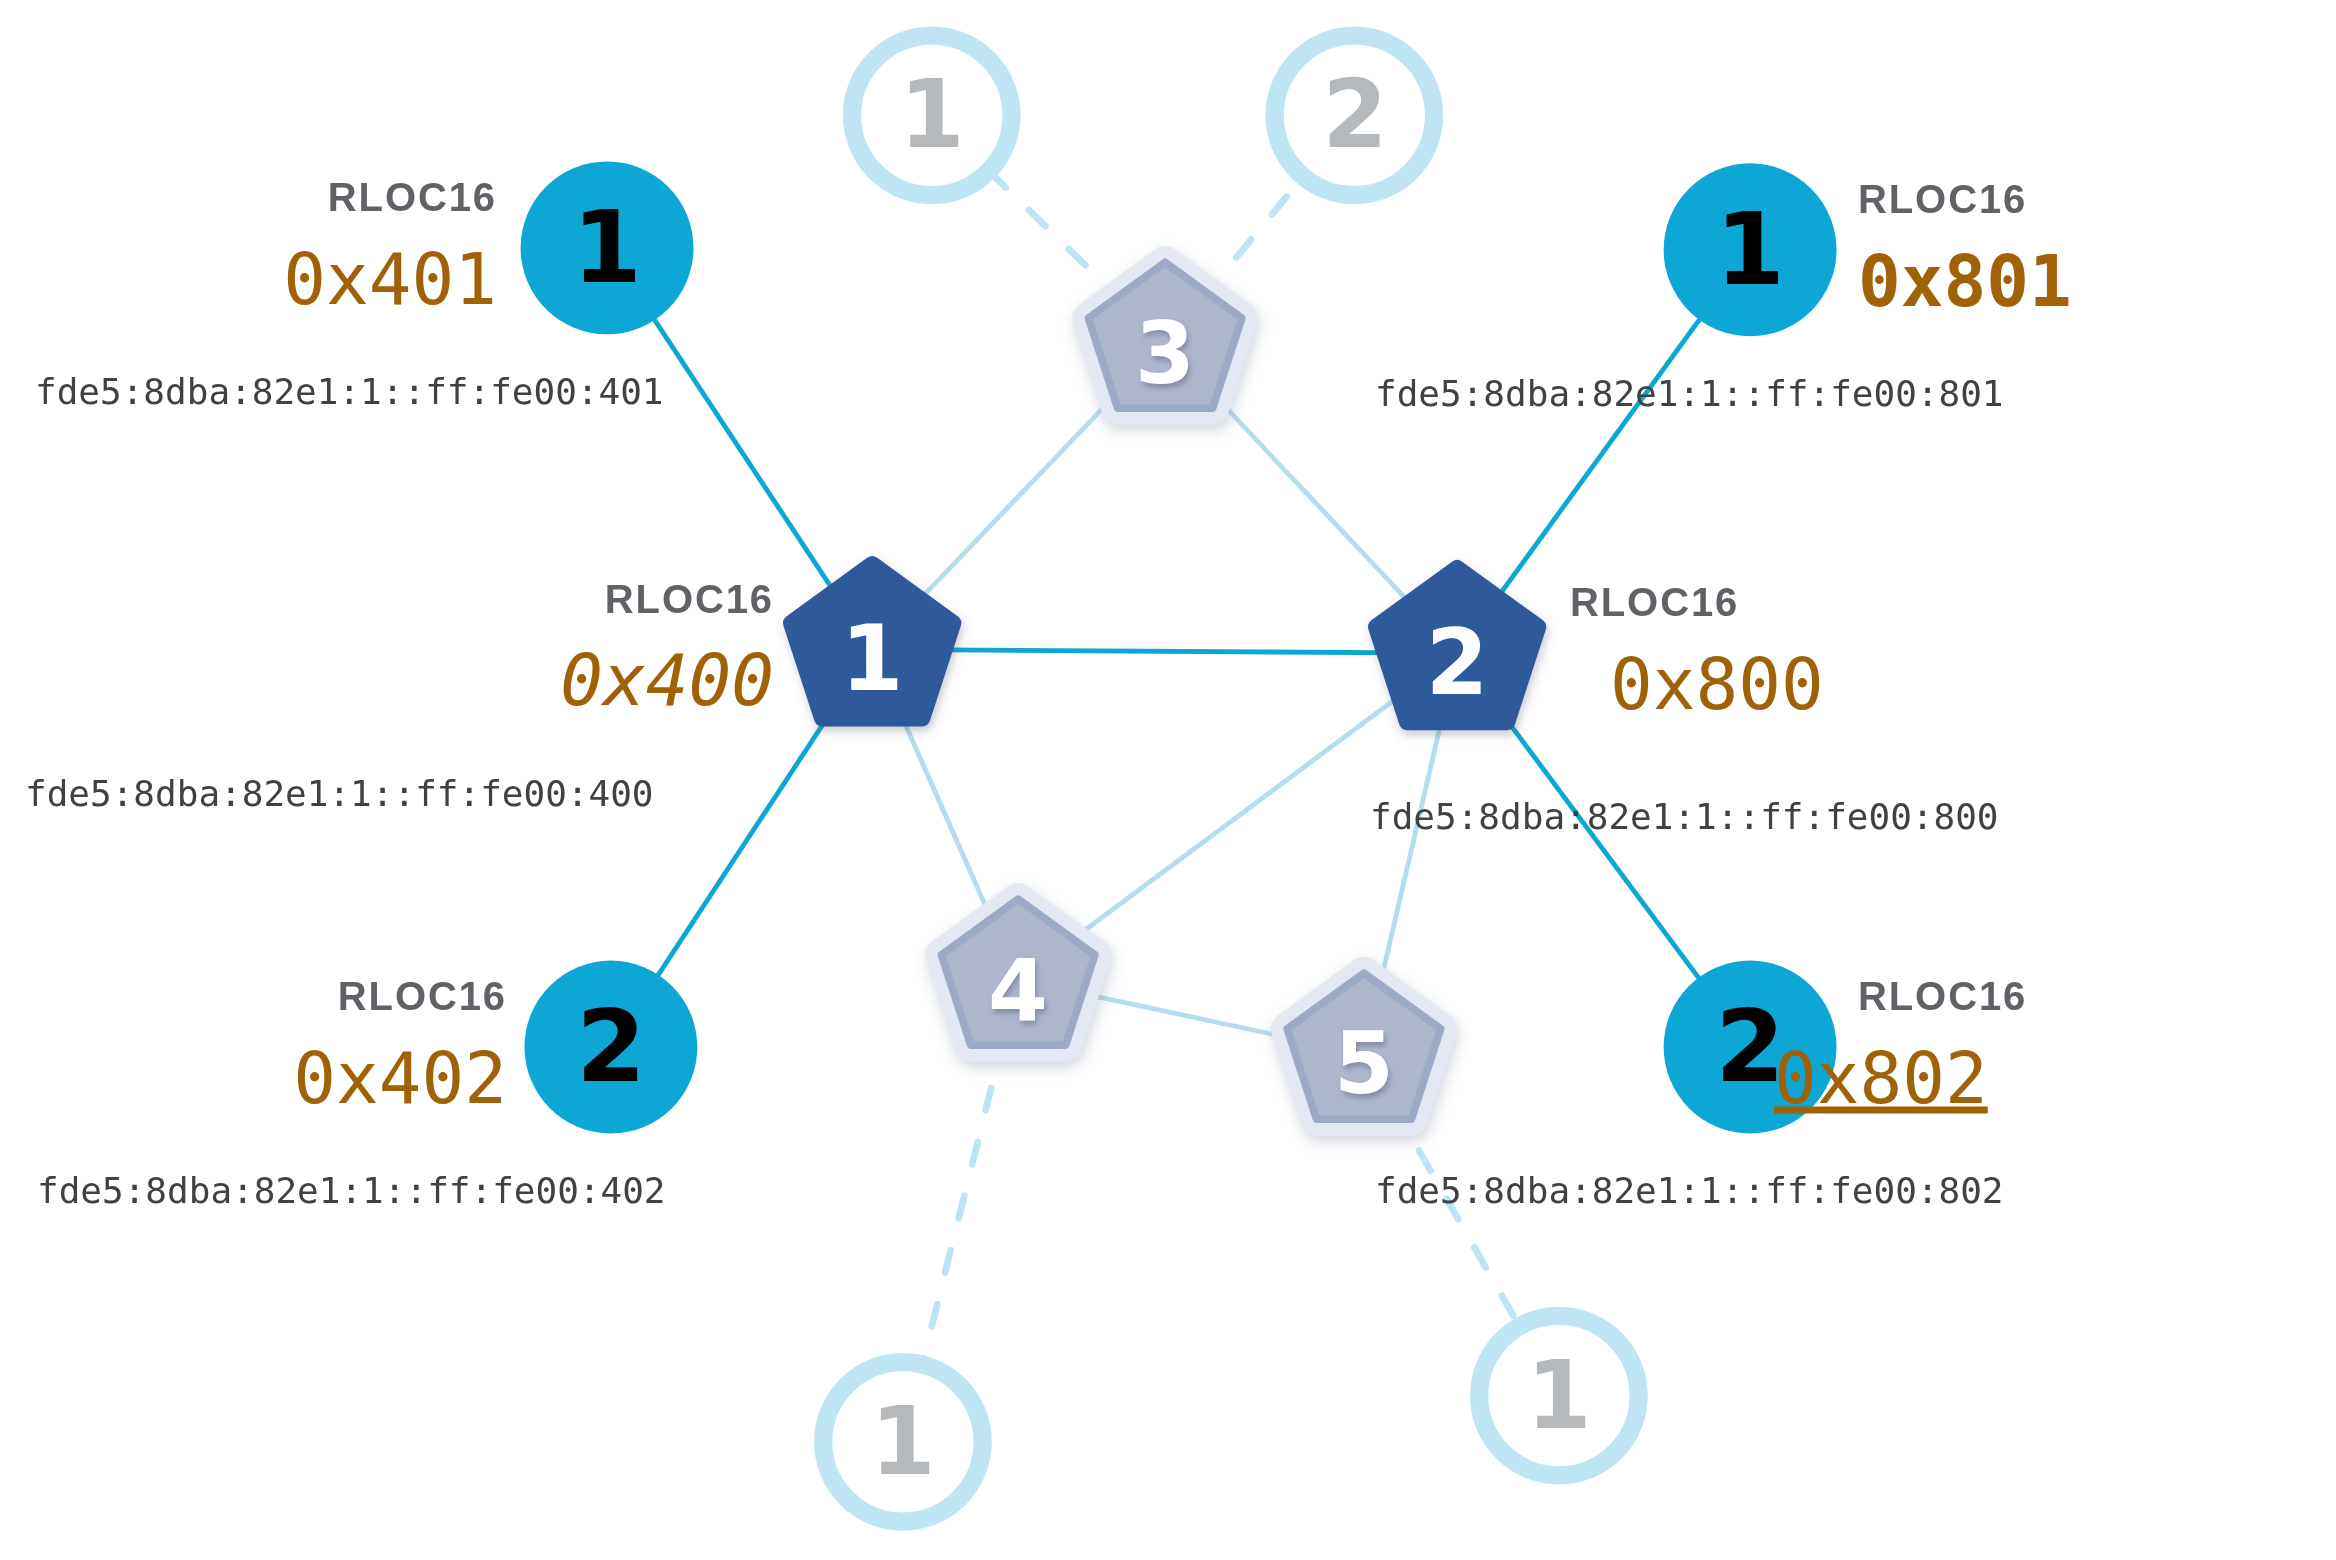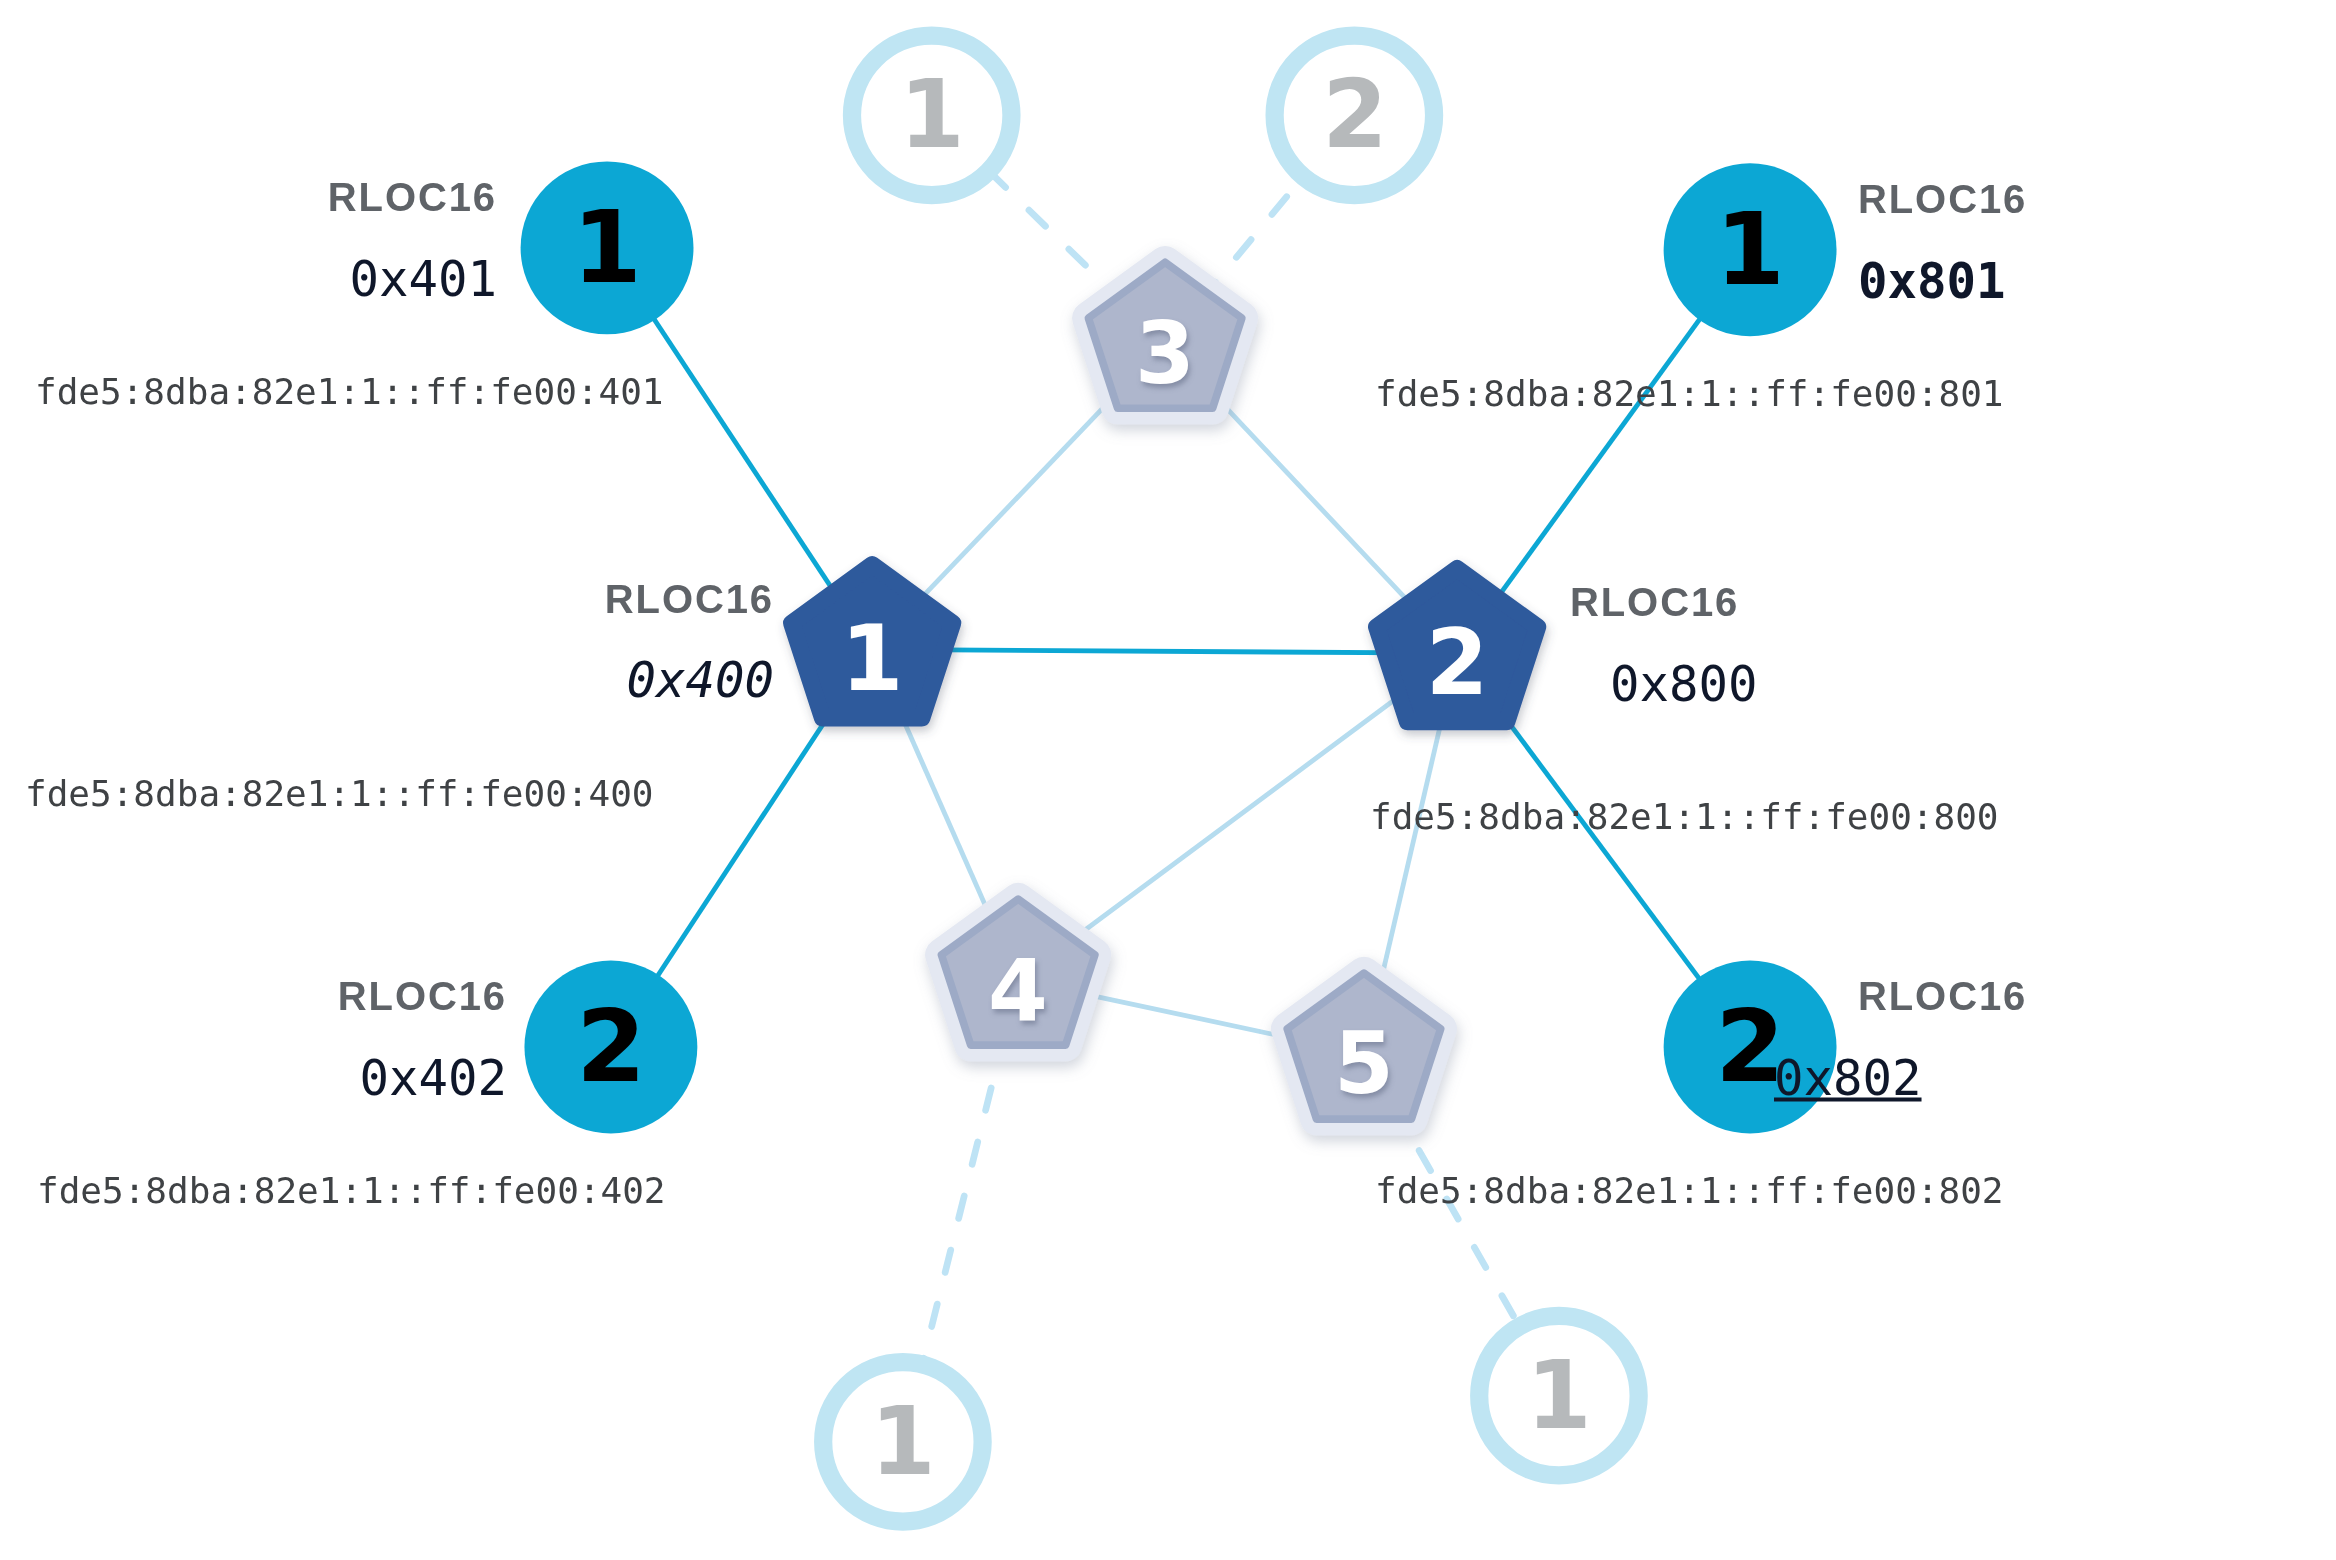--- a/index.html
+++ b/index.html
@@ -19,21 +19,21 @@
   .link-faded-dashed { stroke: #bee3f5; stroke-width: 7; stroke-dasharray: 24 34; stroke-linecap: round; }
 
   
   .lbl { position: absolute; transform: translateY(-50%); white-space: nowrap; }
   .rloc {
     font-family: "Liberation Sans", sans-serif;
     font-size: 40px; font-weight: 700; letter-spacing: 1.9px; color: #5f6368;
   }
   .hex {
     font-family: "DejaVu Sans Mono", monospace;
-    font-size: 49px; color: #0f172a;
+    font-size: 71px; color: #a16207;
   }
   .ipv6 {
     font-family: "DejaVu Sans Mono", monospace;
     font-size: 36px; color: #3f4245;
   }
 
   
   .num {
     position: absolute; transform: translate(-50%, -50%);
     font-family: "DejaVu Sans", sans-serif; font-weight: bold;

